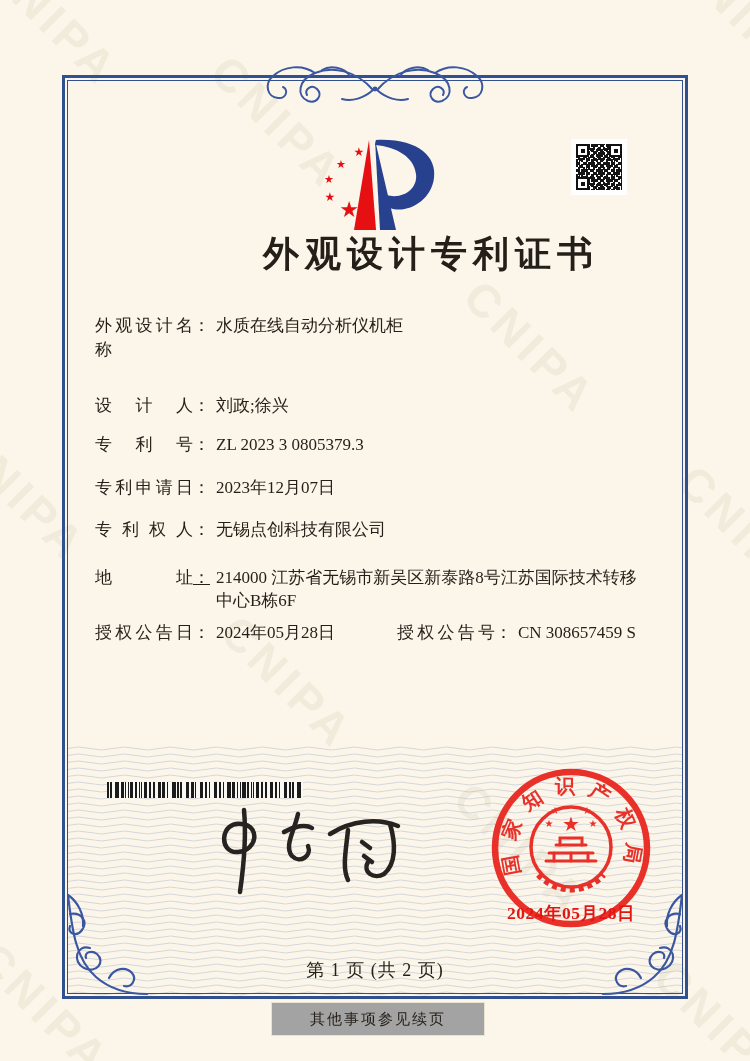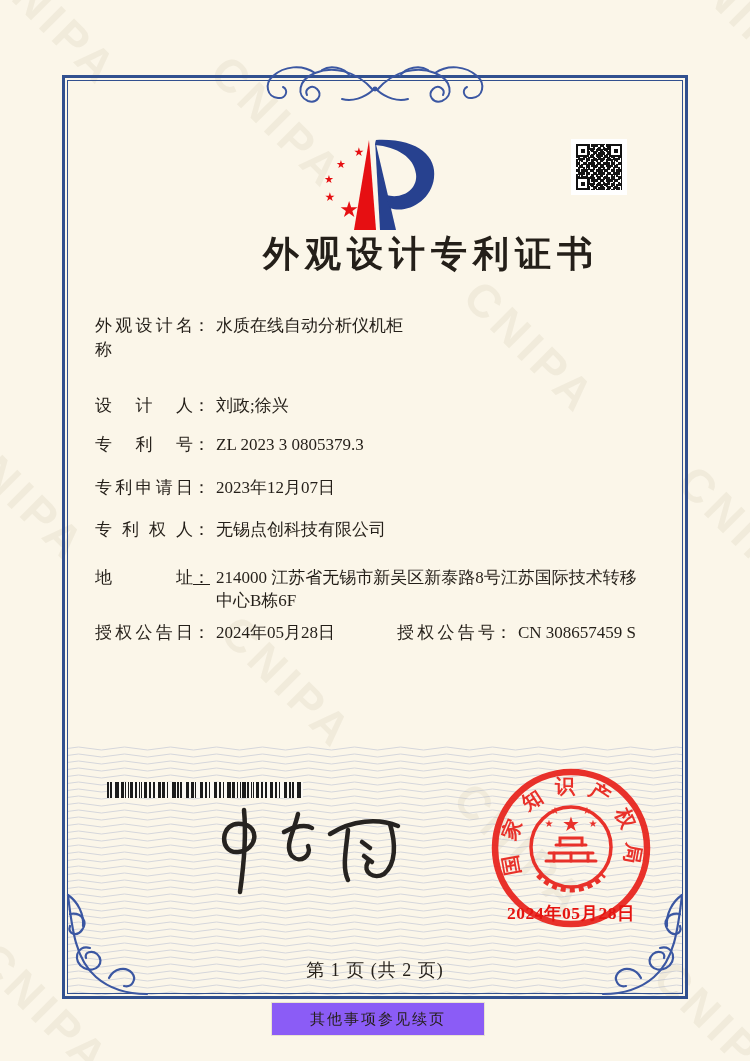--- a/index.html
+++ b/index.html
@@ -66,21 +66,21 @@
           font-family:"Liberation Sans","DejaVu Sans",sans-serif;font-size:17px;letter-spacing:3px;}
   .signer div{margin-bottom:12px;}
   .sig{position:absolute;left:212px;top:806px;z-index:2;}
   
   .seal{position:absolute;left:486px;top:763px;z-index:3;opacity:.93;}
   .seal-date{position:absolute;left:486px;top:901px;width:170px;text-align:center;color:#e51511;
              font-size:17.5px;font-weight:600;z-index:4;letter-spacing:.5px;}
   
   .pageno{position:absolute;left:0;top:958px;width:750px;text-align:center;font-size:18px;z-index:2;letter-spacing:1px;}
   .note{position:absolute;left:271px;top:1002px;width:212px;height:32px;line-height:32px;text-align:center;
-        background:#8b5cf6;border:1px solid #e9e2d1;font-size:15px;letter-spacing:2px;z-index:4;}
+        background:#a3a3a3;border:1px solid #e9e2d1;font-size:15px;letter-spacing:2px;z-index:4;}
 </style>
 </head>
 <body>
 
 <div class="page">
 
   <span class="wm">CNIPA</span>
   <span class="wm">CNIPA</span>
   <span class="wm">CNIPA</span>
   <span class="wm">CNIPA</span>

